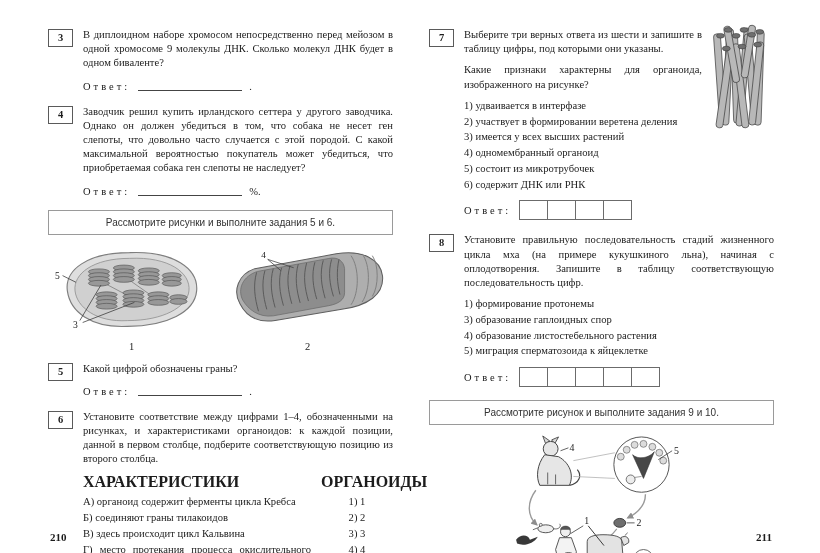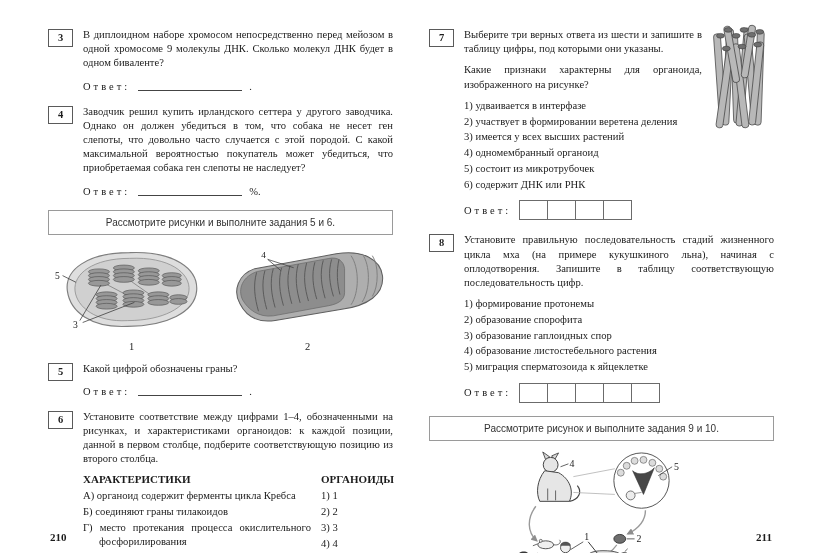--- a/index.html
+++ b/index.html
@@ -27,24 +27,24 @@
 
   
   .figrow{display:flex;justify-content:center;align-items:flex-end;gap:16px;margin:4px 0 10px 0;}
   .figcell{text-align:center;}
   .figcap{font-size:10.5px;margin-top:2px;}
 
   
   .match{display:flex;margin-top:7px;}
   .match-col1{flex:1;padding-right:10px;}
   .match-col2{width:72px;flex:0 0 auto;}
-  .mhead{font-weight:bold;font-size:11px;margin:0 0 4px 0;}
+  .mhead{font-weight:bold;font-size:16px;margin:0 0 4px 0;}
   ul.plain{list-style:none;margin:0;padding:0;}
   ul.plain li{font-size:10.6px;line-height:1.3;margin:2px 0;padding-left:16px;text-indent:-16px;text-align:justify;}
-  ul.plain.orgs li{padding-left:0;text-indent:0;text-align:left;font-family:Liberation Serif, serif;}
+  ul.plain.orgs li{padding-left:0;text-indent:0;text-align:center;font-family:Liberation Serif, serif;}
 
   
   .tbl-answer{margin-top:9px;display:flex;align-items:center;}
 
   
   .cells{display:flex;margin-left:8px;}
   .cell{width:27px;height:18px;border:1px solid #6b6b6b;border-left:none;}
   .cell:first-child{border-left:1px solid #6b6b6b;}
 
   
@@ -199,20 +199,21 @@
     <div class="q">
       <span class="qnum">6</span>
       <div class="qbody">
         <p class="qtext">Установите соответствие между цифрами 1–4, обозначенными на рисунках, и характеристиками органоидов: к каждой позиции, данной в первом столбце, подберите соответствующую позицию из второго столбца.</p>
         <div class="match">
           <div class="match-col1">
             <p class="mhead">ХАРАКТЕРИСТИКИ</p>
             <ul class="plain">
               <li>А) органоид содержит ферменты цикла Кребса</li>
               <li>Б) соединяют граны тилакоидов</li>
+              <li>В) здесь происходит цикл Кальвина</li>
               <li>Г) место протекания процесса окислительного фосфорилирования</li>
 
             </ul>
           </div>
           <div class="match-col2">
             <p class="mhead">ОРГАНОИДЫ</p>
             <ul class="plain orgs">
               <li>1) 1</li>
               <li>2) 2</li>
               <li>3) 3</li>
@@ -284,21 +285,20 @@
       </div>
     </div>
 
     <div class="q">
       <span class="qnum">8</span>
       <div class="qbody">
         <p class="qtext">Установите правильную последовательность стадий жизненного цикла мха (на примере кукушкиного льна), начиная с оплодотворения. Запишите в таблицу соответствующую последовательность цифр.</p>
         <div class="options-block">
           <ul class="plain">
             <li>1) формирование протонемы</li>
-            <li>2) образование спорофита</li>
             <li>3) образование гаплоидных спор</li>
             <li>4) образование листостебельного растения</li>
             <li>5) миграция сперматозоида к яйцеклетке</li>
           </ul>
         </div>
         <div class="tbl-answer">
           <span class="alabel" style="font-size:10.5px;">Ответ:</span>
           <div class="cells">
             <span class="cell"></span>
             <span class="cell"></span>

